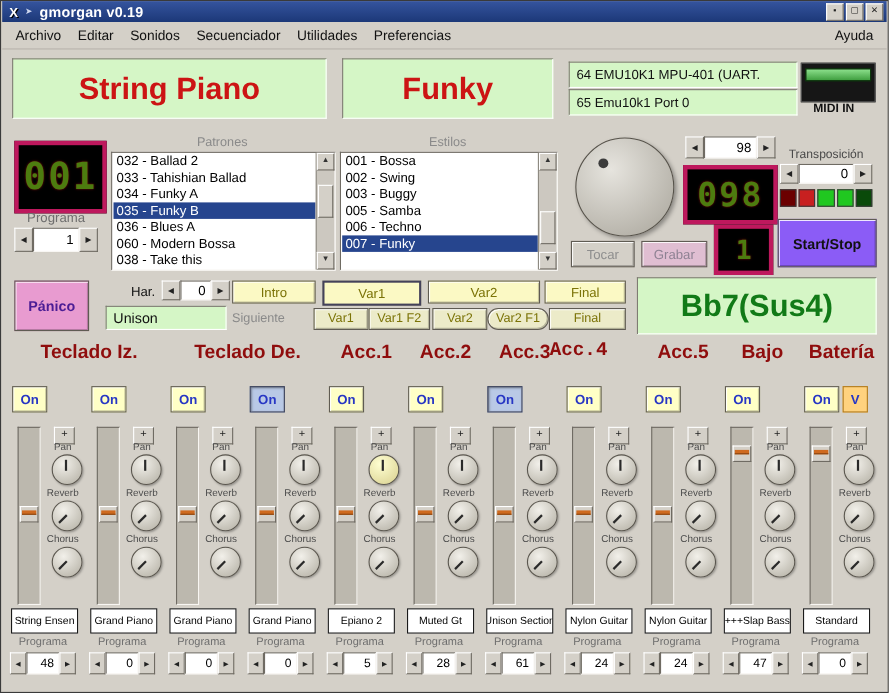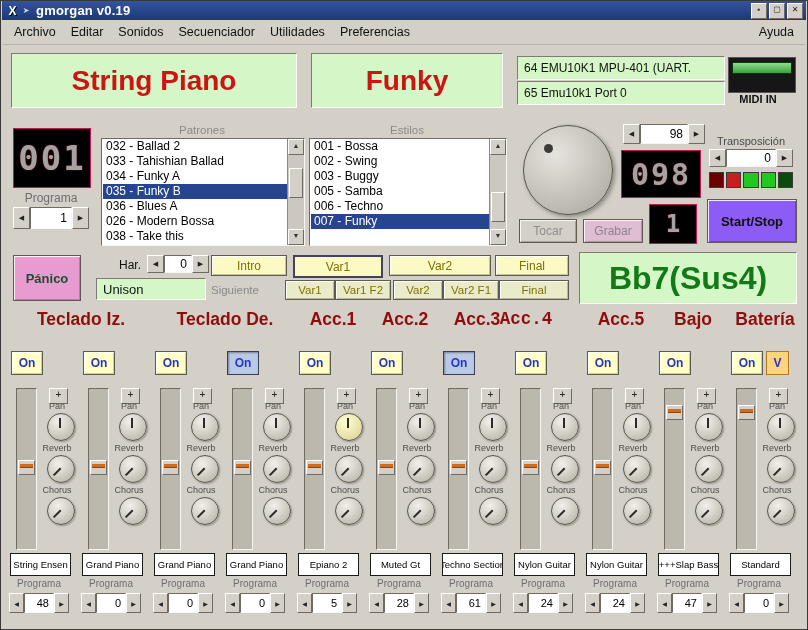--- a/index.html
+++ b/index.html
@@ -26,34 +26,34 @@
     display:flex;align-items:center;padding:0 12px;border-bottom:1px solid #b8b4ac}
   #menu-items{display:flex;gap:15px}
   .menu-item{font-size:12.5px;color:#111;cursor:pointer}
   #menu-right{margin-left:auto}
 
   
   .green-disp{background:#d5f6c6;border:1px solid;border-color:#7f7b73 #fff #fff #7f7b73;
     display:flex;align-items:center;justify-content:center;font-weight:bold;color:#cc1414}
   #sound-display{left:10px;top:52px;width:284px;height:53px;font-size:28px}
   #style-display{left:310px;top:52px;width:190px;height:53px;font-size:28px}
-  #chord-display{left:578px;top:251px;width:216px;height:50px;font-size:32px;color:#117a17}
+  #chord-display{left:578px;top:251px;width:216px;height:50px;font-size:28px;color:#117a17}
   .green-box{background:#d5f6c6;border:1px solid;border-color:#7f7b73 #fff #fff #7f7b73;
     font-size:12px;color:#111;display:flex;align-items:center;padding-left:6px;white-space:nowrap;overflow:hidden}
   #midi-out-box{left:516px;top:55px;width:200px;height:22px}
   #midi-in-box{left:516px;top:80px;width:200px;height:22px}
   #unison-box{left:95px;top:277px;width:102px;height:20px;font-size:13px}
 
   #midi-indicator{left:727px;top:56px;width:60px;height:30px;background:#161616;
     border:1px solid #555;padding:4px 3px 0}
   .midi-led{height:10px;background:linear-gradient(180deg,#8ce08c,#3f9e3f);border:1px solid #0a3a0a}
   #midi-in-label{left:722px;top:92px;width:70px;text-align:center;font-size:11px;font-weight:bold;color:#111}
 
   
-  .led-box{background:#000;border:1px solid #be185d;color:#a3a3a3;
+  .led-box{background:#000;border:4px solid #be185d;color:#4d7c0f;
     font-family:"DejaVu Sans Mono",monospace;font-weight:bold;display:flex;align-items:center;
     justify-content:center;text-shadow:0 0 2px rgba(230,30,30,.6)}
   #program-led{left:12px;top:127px;width:76px;height:58px;font-size:34px;letter-spacing:2px}
   #tempo-led{left:620px;top:149px;width:78px;height:46px;font-size:30px;letter-spacing:2px}
   #beat-led{left:648px;top:203px;width:46px;height:38px;font-size:24px}
 
   .gray-label{color:#8a8a8a;font-size:11.5px;text-align:center}
   #program-label{left:12px;top:190px;width:76px;color:#6e6e6e;font-size:12px}
   #patrones-label{left:100px;top:123px;width:202px}
   #estilos-label{left:308px;top:123px;width:196px}
@@ -93,21 +93,21 @@
   #meter{left:708px;top:171px;width:84px;height:16px;display:flex;gap:2px}
   .meter-cell{flex:1;border:1px solid #3a3a3a}
 
   
   .btn{background:#d4d0c8;border:1px solid #5f5b53;
     box-shadow:inset 1px 1px 0 rgba(255,255,255,.85), inset -1px -1px 0 rgba(0,0,0,.22);
     display:flex;align-items:center;justify-content:center;font-size:12px;color:#111;cursor:pointer}
   #tocar-btn{left:518px;top:218px;width:56px;height:22px;color:#8e8e8e}
   #grabar-btn{left:582px;top:218px;width:58px;height:22px;background:#e0bed2;color:#8e8293}
   #startstop-btn{left:706px;top:198px;width:88px;height:42px;background:#8b5cf6;font-weight:bold;font-size:13px}
-  #panic-btn{left:12px;top:254px;width:66px;height:44px;background:#e89bd0;font-size:13px;font-weight:bold;color:#14532d}
+  #panic-btn{left:12px;top:254px;width:66px;height:44px;background:#e89bd0;font-size:13px;font-weight:bold;color:#4c1d95}
   .varbtn{position:absolute;top:254px;height:19px;background:#fbf9c4;color:#7b7307;font-size:12px}
   .varbtn.active{border:2px solid #44425a;box-shadow:none}
   .nextbtn{position:absolute;top:279px;height:18px;background:#ecebc9;color:#7b7307;font-size:11.5px}
 
   
   #mixer{position:absolute;left:0;top:306px;width:808px;height:324px}
   .section-title{position:absolute;top:2px;height:24px;text-align:center;font-size:17.5px;
     font-weight:bold;color:#8f0d0d}
   .strip{position:absolute;top:0;width:72px;height:324px}
   .onbtn{position:absolute;left:2px;top:44px;width:30px;height:22px;background:#ffffc6;
@@ -185,21 +185,21 @@
     </div>
 
   <div class="gray-label abs" id="patrones-label">Patrones</div>
   <div class="listbox abs" id="patrones-list">
     <div class="list-items" id="patrones-items">
         <div class="list-item">032 - Ballad 2</div>
         <div class="list-item">033 - Tahishian Ballad</div>
         <div class="list-item">034 - Funky A</div>
         <div class="list-item selected">035 - Funky B</div>
         <div class="list-item">036 - Blues A</div>
-        <div class="list-item">026 - Modern Bossa</div>
+        <div class="list-item">060 - Modern Bossa</div>
         <div class="list-item">038 - Take this</div>
       </div>
     <div class="sb">
       <div class="sb-btn">▲</div>
       <div class="sb-track">
         <div class="sb-thumb" style="top:18%;height:38%"></div>
       </div>
       <div class="sb-btn">▼</div>
     </div>
   </div>
@@ -448,21 +448,21 @@
           <div class="ptr" style="transform: rotate(180deg);"></div>
         </div>
         <div class="knob-label" style="top: 136px;">Reverb</div>
         <div class="knob" style="top: 148px;">
           <div class="ptr" style="transform: rotate(45deg);"></div>
         </div>
         <div class="knob-label" style="top: 178px;">Chorus</div>
         <div class="knob" style="top: 190px;">
           <div class="ptr" style="transform: rotate(45deg);"></div>
         </div>
-        <div class="instrument">Techno Section</div>
+        <div class="instrument">Unison Section</div>
         <div class="prog-label">Programa</div>
         <div class="spinner strip-spinner">
           <div class="spin-btn">◀</div>
           <div class="spin-val">61</div>
           <div class="spin-btn">▶</div>
         </div>
       </div>
       <div class="section-title" style="left: 489px; width: 72px; font-family: Liberation Mono, monospace;">Acc.4</div>
       <div class="strip" style="left: 512px;">
         <div class="onbtn">On</div>
@@ -581,15 +581,15 @@
         </div>
       </div>
     </div>
 <div class="btn varbtn" style="left: 210px; width: 74px;">Intro</div>
     <div class="btn varbtn active" style="left: 292px; width: 86px;">Var1</div>
     <div class="btn varbtn" style="left: 388px; width: 100px;">Var2</div>
     <div class="btn varbtn" style="left: 494px; width: 72px;">Final</div>
     <div class="btn nextbtn" style="left: 284px; width: 48px;">Var1</div>
     <div class="btn nextbtn" style="left: 334px; width: 54px;">Var1 F2</div>
     <div class="btn nextbtn" style="left: 392px; width: 48px;">Var2</div>
-    <div class="btn nextbtn" style="left: 442px; width: 54px;">Var2 F1</div>
+    <div class="btn nextbtn" style="left: 442px; width: 54px; border-radius: 10px;">Var2 F1</div>
     <div class="btn nextbtn" style="left: 498px; width: 68px;">Final</div>
   </div>
 
 </body></html>

